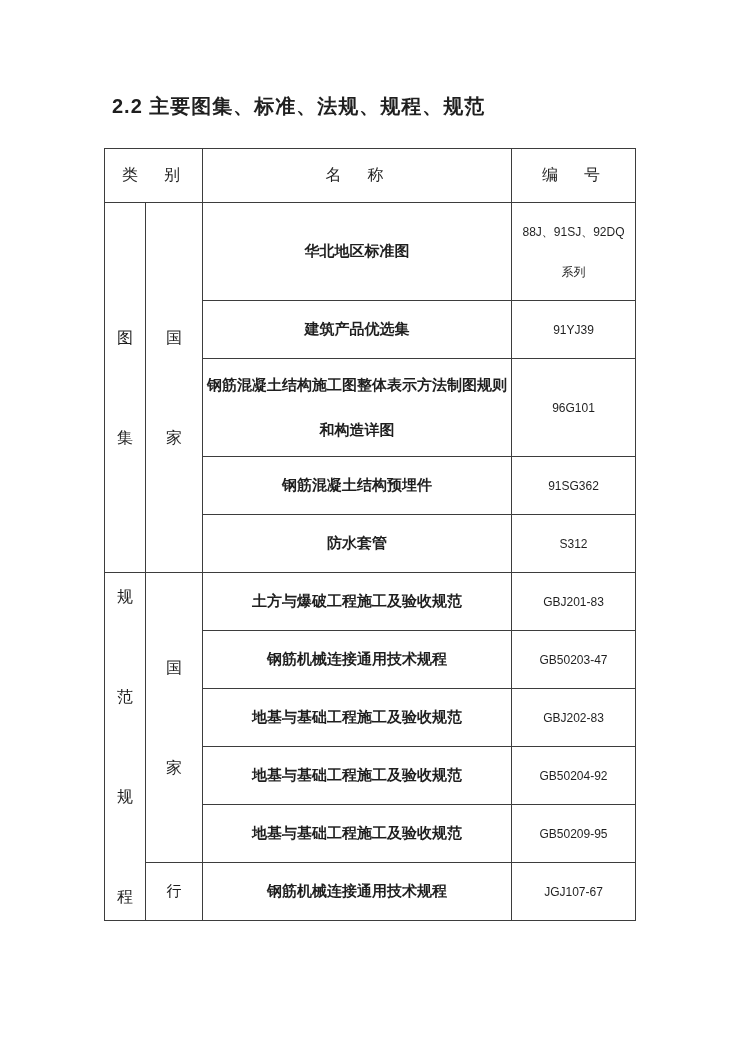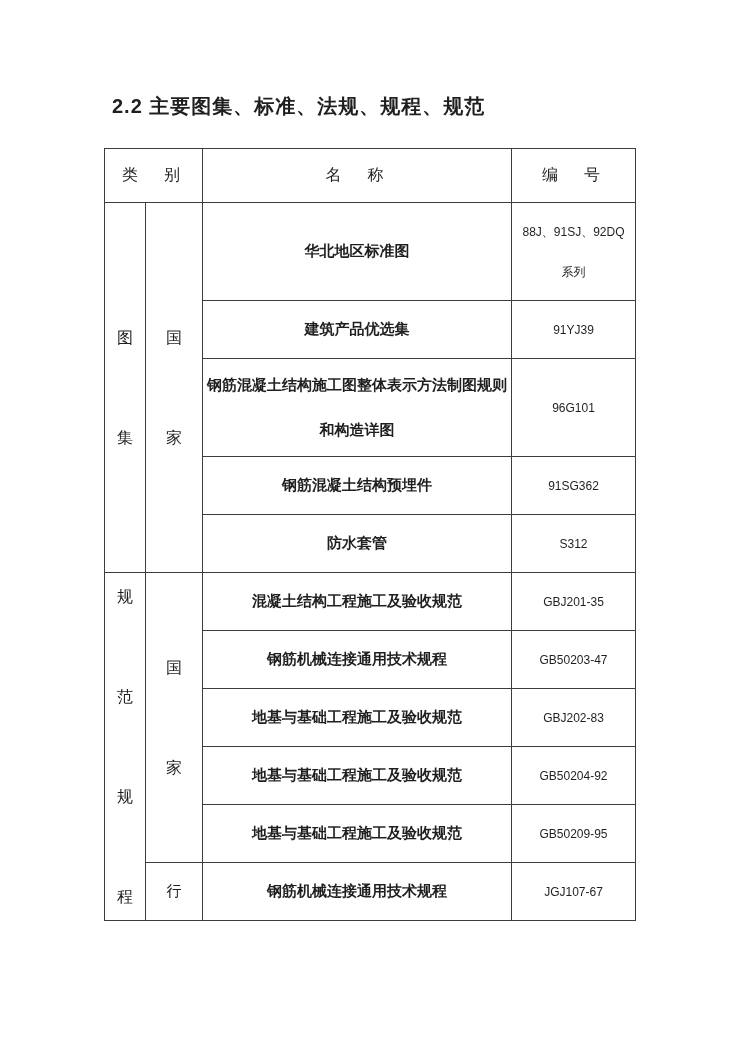--- a/index.html
+++ b/index.html
@@ -139,22 +139,22 @@
           <span>规</span>
           <span>程</span>
         </div>
       </td>
       <td rowspan="5" class="vcell">
         <div class="vchars vh2">
           <span>国</span>
           <span>家</span>
         </div>
       </td>
-      <td class="datacell name-cell">混凝土结构工程施工及验收规范</td>
-      <td class="datacell code-cell">GBJ201-35</td>
+      <td class="datacell name-cell">土方与爆破工程施工及验收规范</td>
+      <td class="datacell code-cell">GBJ201-83</td>
     </tr>
 
     <tr class="norm">
       <td class="datacell name-cell">钢筋机械连接通用技术规程</td>
       <td class="datacell code-cell">GB50203-47</td>
     </tr>
 
     <tr class="norm">
       <td class="datacell name-cell">地基与基础工程施工及验收规范</td>
       <td class="datacell code-cell">GBJ202-83</td>

